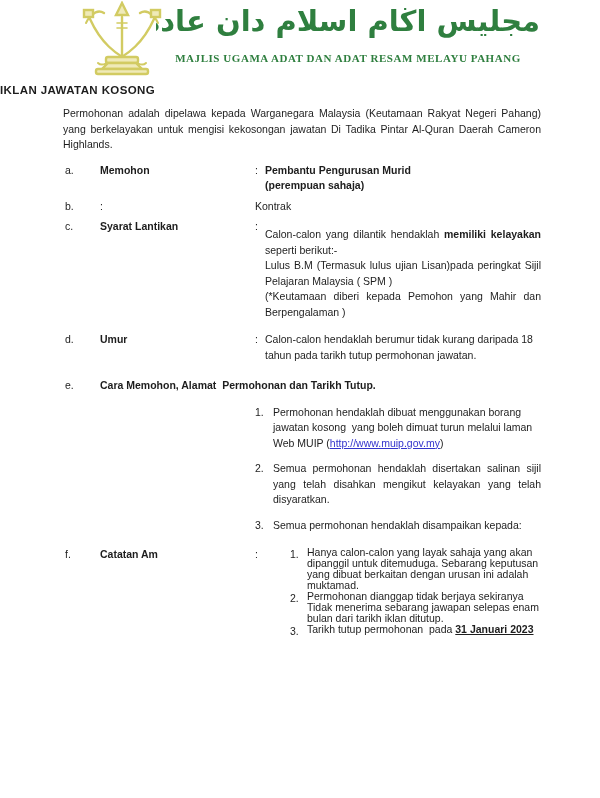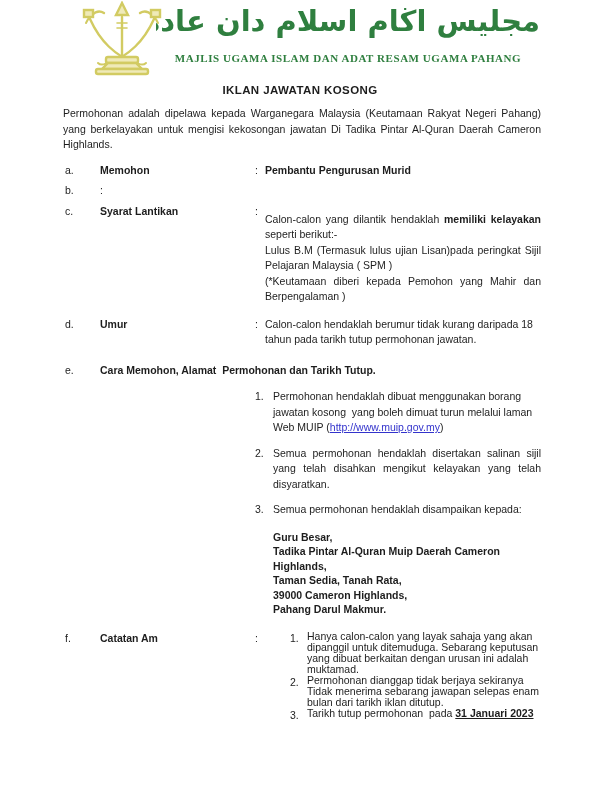--- a/index.html
+++ b/index.html
@@ -20,21 +20,21 @@
   .masthead{position:absolute;left:156px;top:0;width:384px;text-align:center}
   .arabic{
     font-family:"DejaVu Sans",sans-serif;color:var(--green);
     font-size:29px;line-height:42px;direction:rtl;white-space:nowrap;font-weight:bold;
     height:46px;overflow:hidden;
   }
   .latin{
     font-family:"Liberation Serif",serif;font-weight:bold;color:var(--green);
     font-size:11px;letter-spacing:.55px;white-space:nowrap;line-height:13px;margin-top:6px;
   }
-  .doc-title{text-align:center;font-weight:bold;font-size:11.5px;letter-spacing:.4px;margin-top:5px;line-height:14px}
+  .doc-title{font-weight:bold;font-size:11.5px;letter-spacing:.4px;margin-top:5px;line-height:14px}
   .intro{margin:9px 59px 0 63px;text-align:justify}
   .row{display:grid;grid-template-columns:35px 155px 10px 1fr;margin:0 59px 0 65px;align-items:start}
   .row .letter{font-weight:normal}
   .row .label{font-weight:bold}
   .row .colon{font-weight:normal}
   .b{font-weight:bold}
   .mt-a{margin-top:10px}
   .mt-b{margin-top:5px}
   .mt-c{margin-top:5px}
   .mt-d{margin-top:12px}
@@ -82,40 +82,42 @@
         <path d="M64,60 q8,6 12,2" stroke-width="2"></path>
         <path d="M40,60 q-8,6 -12,2" stroke-width="2"></path>
 
         <rect x="36" y="56" width="32" height="6" rx="2" fill="#efeab8"></rect>
         <path d="M32,68 L72,68 L66,62 L38,62 Z" fill="#efeab8"></path>
         <rect x="26" y="68" width="52" height="5" rx="2" fill="#efeab8"></rect>
       </g>
     </svg>
     <div class="masthead">
       <div class="arabic">مجليس اڬام اسلام دان عادة رسم ملايو ڤهڠ</div>
-      <div class="latin">MAJLIS UGAMA ISLAM DAN ADAT RESAM UGAMA PAHANG</div>
+      <div class="latin">MAJLIS UGAMA ADAT DAN ADAT RESAM MELAYU PAHANG</div>
     </div>
   </div>
 
   <div class="doc-title">IKLAN JAWATAN KOSONG</div>
 
   <p class="intro">Permohonan adalah dipelawa kepada Warganegara Malaysia (Keutamaan Rakyat Negeri Pahang) yang berkelayakan untuk mengisi kekosongan jawatan Di Tadika Pintar Al-Quran Daerah Cameron Highlands.</p>
 
   <div class="row mt-a">
     <div class="letter">a.</div>
     <div class="label">Memohon</div>
     <div class="colon">:</div>
     <div class="content">
       <div class="b">Pembantu Pengurusan Murid</div>
+      <div class="b">(perempuan sahaja)</div>
     </div>
   </div>
 
   <div class="row mt-b">
     <div class="letter">b.</div>
     <div class="colon">:</div>
+    <div class="content">Kontrak</div>
   </div>
 
   <div class="row mt-c">
     <div class="letter">c.</div>
     <div class="label">Syarat Lantikan</div>
     <div class="colon">:</div>
     <div class="content">
       <p class="c-par first"><span>Calon-calon yang dilantik hendaklah </span><span class="b">memiliki kelayakan</span><span> seperti berikut:-</span></p>
       <p class="c-par">Lulus B.M (Termasuk lulus ujian Lisan)pada peringkat Sijil Pelajaran Malaysia ( SPM )</p>
       <p class="c-par">(*Keutamaan diberi kepada Pemohon yang Mahir dan Berpengalaman )</p>
@@ -142,27 +144,20 @@
     <div class="num-item">
       <div>2.</div>
       <div class="txt just">Semua permohonan hendaklah disertakan salinan sijil yang telah disahkan mengikut kelayakan yang telah disyaratkan.</div>
     </div>
     <div class="num-item">
       <div>3.</div>
       <div class="txt">Semua permohonan hendaklah disampaikan kepada:</div>
     </div>
   </div>
 
-  <div class="addr">
-    <div>Guru Besar,</div>
-    <div>Tadika Pintar Al-Quran Muip Daerah Cameron Highlands,</div>
-    <div>Taman Sedia, Tanah Rata,</div>
-    <div>39000 Cameron Highlands,</div>
-    <div>Pahang Darul Makmur.</div>
-  </div>
 
   <div class="row mt-f">
     <div class="letter">f.</div>
     <div class="label">Catatan Am</div>
     <div class="colon">:</div>
     <div class="content">
       <div class="f-list">
         <div class="f-item">
           <div class="fnum">1.</div>
           <div class="txt">Hanya calon-calon yang layak sahaja yang akan dipanggil untuk ditemuduga. Sebarang keputusan yang dibuat berkaitan dengan urusan ini adalah muktamad.</div>

